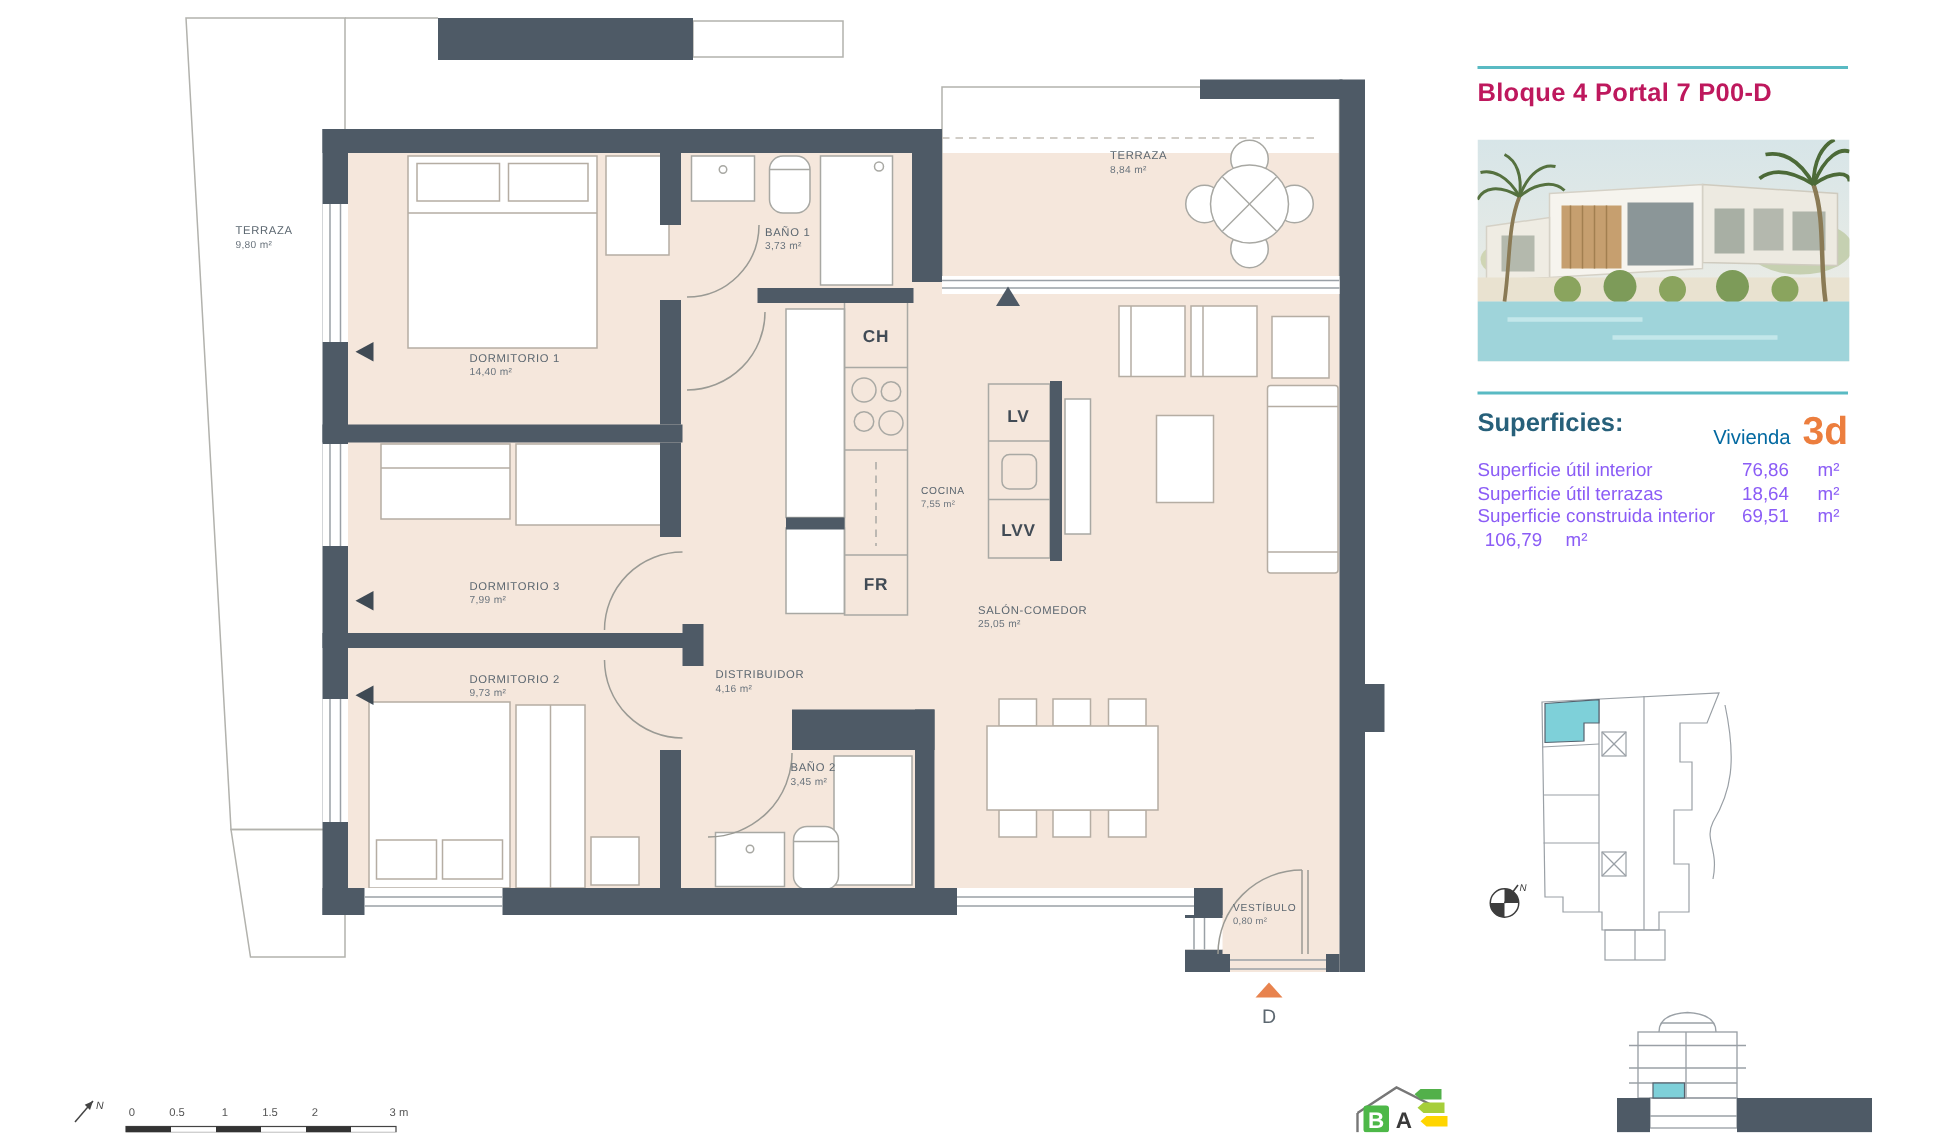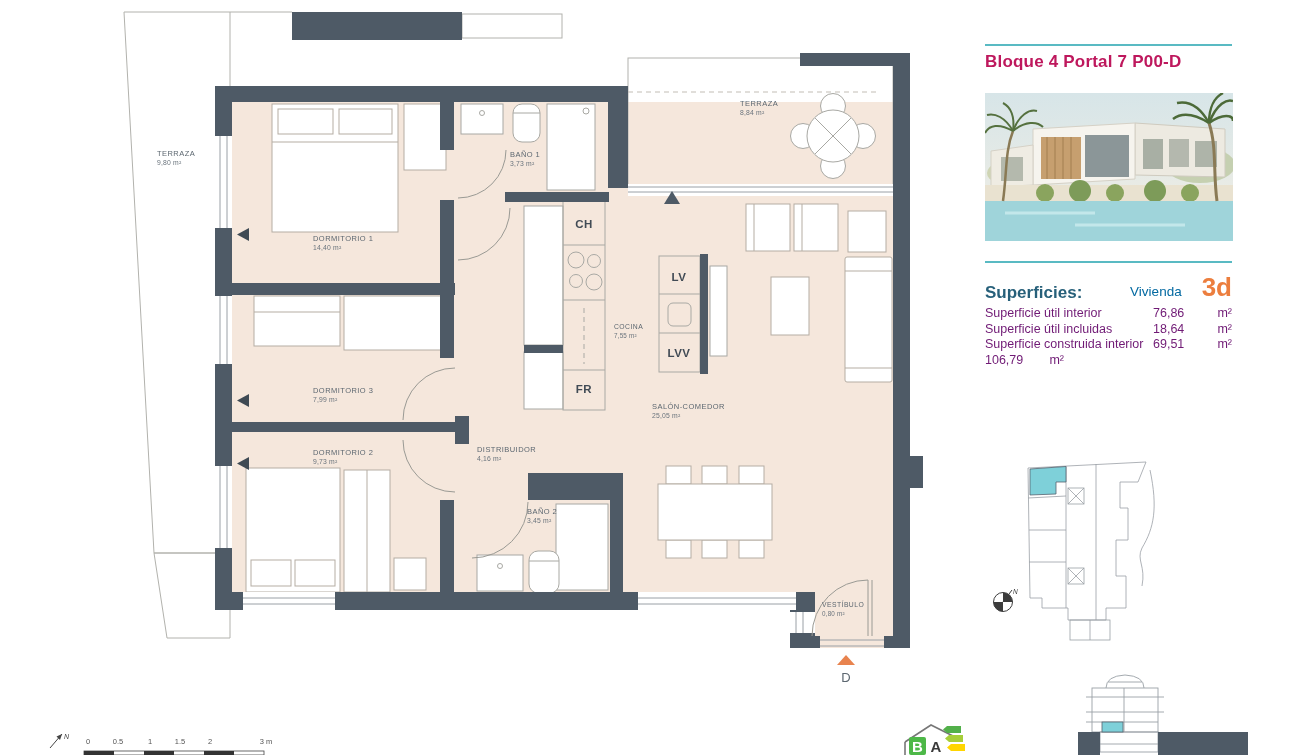--- a/index.html
+++ b/index.html
@@ -1,28 +1,28 @@
 <!DOCTYPE html>
 <html><head>
 <meta charset="utf-8">
 <style>
   html,body{margin:0;padding:0}
   body{width:1290px;height:755px;position:relative;background:#fff;
        font-family:"Liberation Sans",sans-serif;overflow:hidden}
   .abs{position:absolute}
   .rule{height:2px;background:#59bac3}
   .title{color:#be185d;font-weight:bold;font-size:17px;letter-spacing:.2px}
-  .suphead{display:flex;justify-content:space-between;align-items:flex-end}
+  .suphead{display:flex;justify-content:space-between;align-items:flex-start}
   .suph{color:#27607a;font-weight:bold;font-size:17px}
   .viv{color:#0369a1;font-size:13.5px}
-  .vivnum{color:#ec7e3e;font-size:26px;font-weight:bold;margin-left:20px}
-  .srow{display:flex;font-size:12.5px;color:#701a75;line-height:15.5px}
+  .vivnum{color:#ec7e3e;font-size:26px;font-weight:bold;margin-left:8px}
+  .srow{display:flex;font-size:12.5px;color:#8b5cf6;line-height:15.5px}
   .slabel{flex:1}
-  .sval{width:48px;text-align:left}
-  .sunit{width:26px;text-align:right;padding-left:5px}
+  .sval{width:48px;text-align:center}
+  .sunit{width:26px;text-align:center;padding-left:5px}
   svg text{font-family:"Liberation Sans",sans-serif}
   .rname{font-size:7.5px;fill:#5c6770;letter-spacing:.45px}
   .rarea{font-size:6.8px;fill:#6a747d;letter-spacing:.2px}
   .appl{font-size:11.5px;fill:#414b55;font-weight:600;letter-spacing:.5px}
   .thin{stroke:#b2b2ad;stroke-width:1;fill:none}
   .furn{fill:#fff;stroke:#b5ada3;stroke-width:1}
   .fixt{fill:#fff;stroke:#a8a8a3;stroke-width:1}
   .arc{fill:none;stroke:#9a9a94;stroke-width:1}
   .winln{stroke:#9aa0a6;stroke-width:1}
   .wall{fill:#4e5a66}
@@ -341,21 +341,21 @@
     </span>
   </div>
 
   <div class="abs" style="left:0;top:306px;width:247px">
     <div class="srow">
       <span class="slabel">Superficie útil interior</span>
       <span class="sval">76,86</span>
       <span class="sunit">m²</span>
     </div>
     <div class="srow">
-      <span class="slabel">Superficie útil incluidas</span>
+      <span class="slabel">Superficie útil terrazas</span>
       <span class="sval">18,64</span>
       <span class="sunit">m²</span>
     </div>
     <div class="srow">
       <span class="slabel">Superficie construida interior</span>
       <span class="sval">69,51</span>
       <span class="sunit">m²</span>
     </div>
     <div class="srow">
       <span class="sval">106,79</span>

